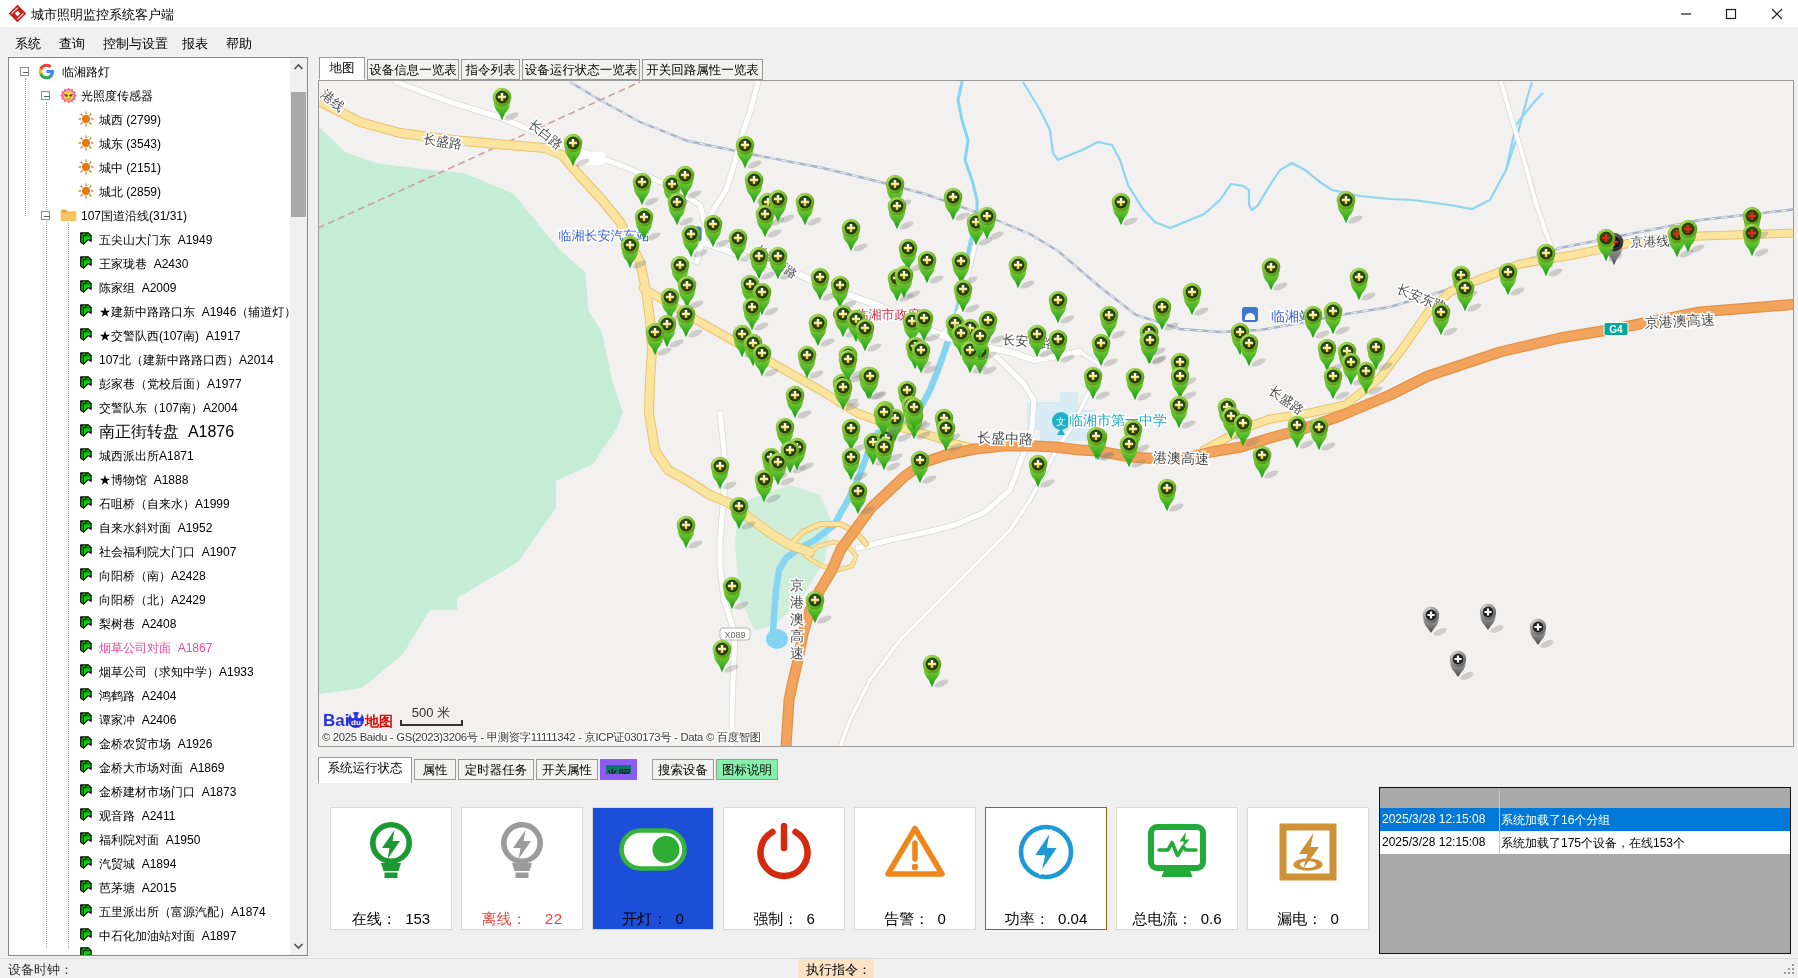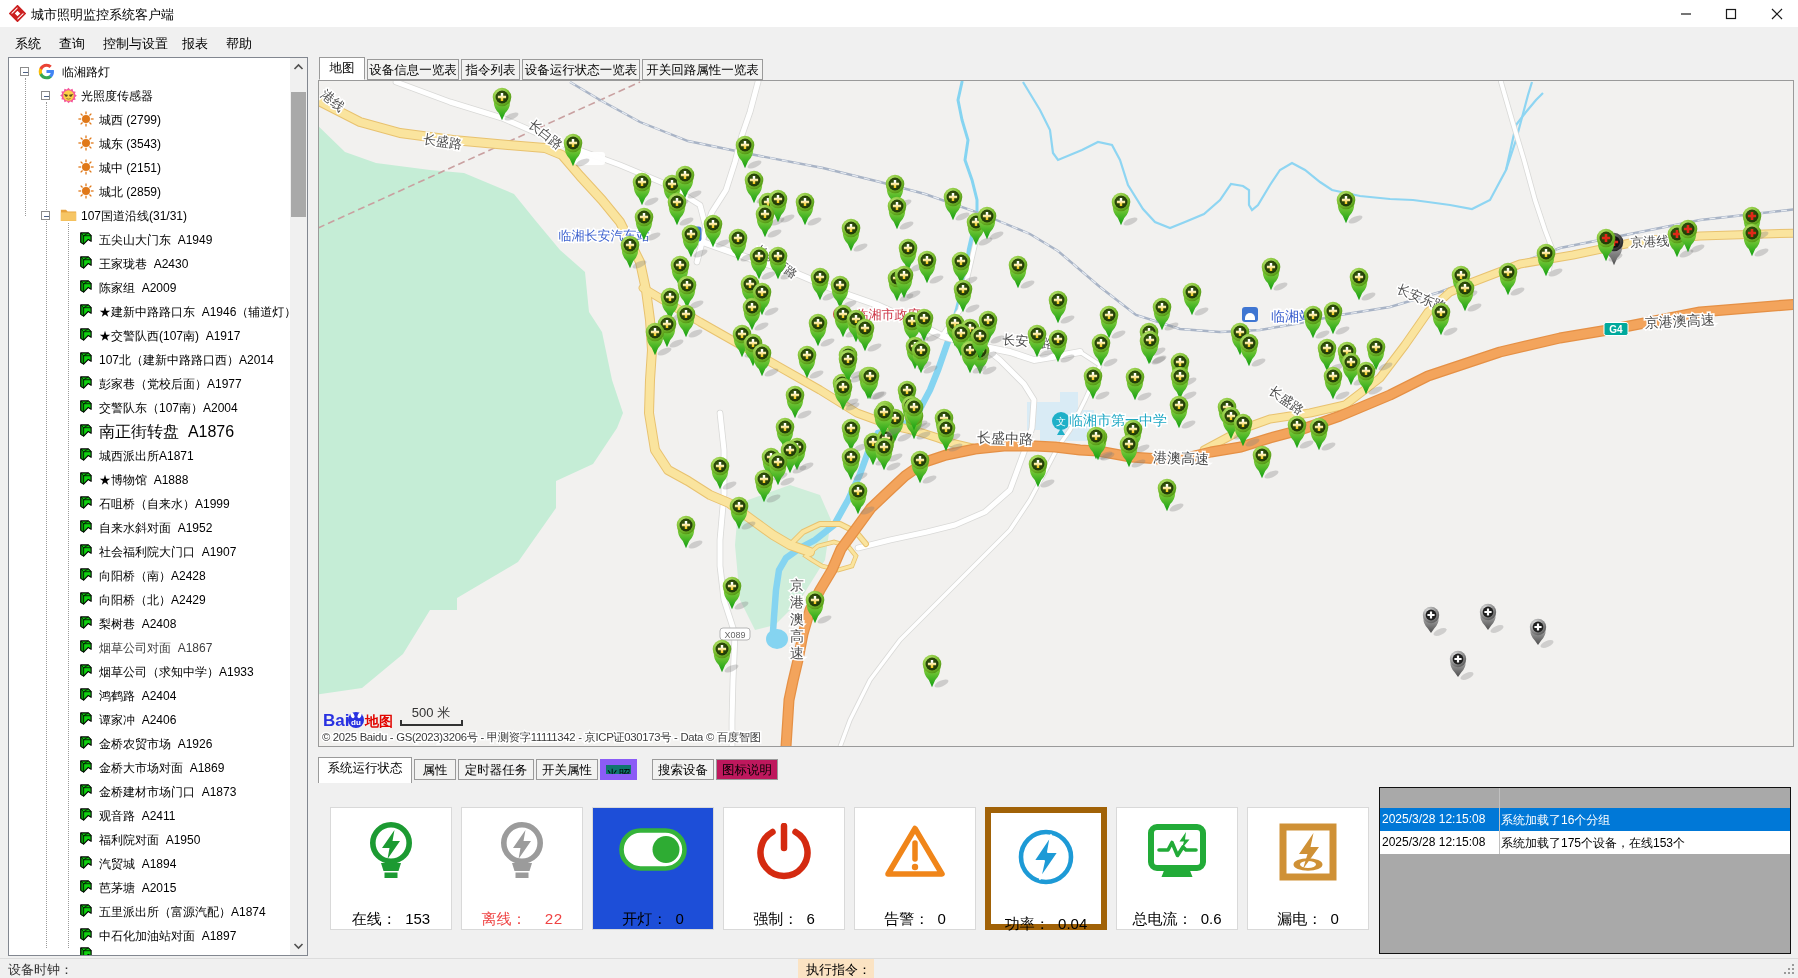--- a/index.html
+++ b/index.html
@@ -216,21 +216,21 @@
           <path d="M3 2 L11 2 L14 5 L14 11 L11 9 L6 14 L3 12 Z" fill="#0fd00f" stroke="#000" stroke-width="1.2" stroke-linejoin="round"></path>
           <path d="M3 2 L6 5 L6 14 L3 12 Z" fill="#0a9a0a" stroke="#000" stroke-width="0.8"></path>
           <path d="M11 2 L14 5 L6 5 Z" fill="#0bba0b" stroke="#000" stroke-width="0.8"></path>
         </svg></div>
 <div style="position:absolute;left:90px;top:554px;height:24px;line-height:24px;font-size:12px;color:#000;white-space:nowrap">梨树巷&nbsp; A2408</div>
 <div style="position:absolute;left:69px;top:581px;height:17px"><svg width="15" height="16" viewBox="0 0 16 17">
           <path d="M3 2 L11 2 L14 5 L14 11 L11 9 L6 14 L3 12 Z" fill="#0fd00f" stroke="#000" stroke-width="1.2" stroke-linejoin="round"></path>
           <path d="M3 2 L6 5 L6 14 L3 12 Z" fill="#0a9a0a" stroke="#000" stroke-width="0.8"></path>
           <path d="M11 2 L14 5 L6 5 Z" fill="#0bba0b" stroke="#000" stroke-width="0.8"></path>
         </svg></div>
-<div style="position:absolute;left:90px;top:578px;height:24px;line-height:24px;font-size:12px;color:#404040;white-space:nowrap">烟草公司对面&nbsp; A1867</div>
+<div style="position:absolute;left:90px;top:578px;height:24px;line-height:24px;font-size:12px;color:#ec4899;white-space:nowrap">烟草公司对面&nbsp; A1867</div>
 <div style="position:absolute;left:69px;top:605px;height:17px"><svg width="15" height="16" viewBox="0 0 16 17">
           <path d="M3 2 L11 2 L14 5 L14 11 L11 9 L6 14 L3 12 Z" fill="#0fd00f" stroke="#000" stroke-width="1.2" stroke-linejoin="round"></path>
           <path d="M3 2 L6 5 L6 14 L3 12 Z" fill="#0a9a0a" stroke="#000" stroke-width="0.8"></path>
           <path d="M11 2 L14 5 L6 5 Z" fill="#0bba0b" stroke="#000" stroke-width="0.8"></path>
         </svg></div>
 <div style="position:absolute;left:90px;top:602px;height:24px;line-height:24px;font-size:12px;color:#000;white-space:nowrap">烟草公司（求知中学）A1933</div>
 <div style="position:absolute;left:69px;top:629px;height:17px"><svg width="15" height="16" viewBox="0 0 16 17">
           <path d="M3 2 L11 2 L14 5 L14 11 L11 9 L6 14 L3 12 Z" fill="#0fd00f" stroke="#000" stroke-width="1.2" stroke-linejoin="round"></path>
           <path d="M3 2 L6 5 L6 14 L3 12 Z" fill="#0a9a0a" stroke="#000" stroke-width="0.8"></path>
           <path d="M11 2 L14 5 L6 5 Z" fill="#0bba0b" stroke="#000" stroke-width="0.8"></path>
@@ -624,21 +624,21 @@
 <text x="3" y="660" font-size="11.3" letter-spacing="-0.3" fill="#3a3a3a" stroke="#fff" stroke-width="3" paint-order="stroke" style="font-family:'Liberation Sans',sans-serif">© 2025 Baidu - GS(2023)3206号 - 甲测资字11111342 - 京ICP证030173号 - Data © 百度智图</text>
 </svg>
 </div>
 <div class="abs" style="left:313px;top:757px;width:1060px;height:23px;font-size:12.5px;color:#000">
 <div class="abs" style="left:5px;top:0px;width:94px;height:26px;background:#fff;border:1px solid #9a9a9a;border-bottom:none;text-align:center;line-height:21px;white-space:nowrap;overflow:hidden">系统运行状态</div>
 <div class="abs" style="left:101px;top:2px;width:42px;height:21px;background:#f2f2f1;border:1px solid #9a9a9a;text-align:center;line-height:21px;white-space:nowrap;overflow:hidden">属性</div>
 <div class="abs" style="left:145px;top:2px;width:76px;height:21px;background:#f2f2f1;border:1px solid #9a9a9a;text-align:center;line-height:21px;white-space:nowrap;overflow:hidden">定时器任务</div>
 <div class="abs" style="left:223px;top:2px;width:62px;height:21px;background:#f2f2f1;border:1px solid #9a9a9a;text-align:center;line-height:21px;white-space:nowrap;overflow:hidden">开关属性</div>
 <div class="abs" style="left:287px;top:2px;width:37px;height:21px;background:#0f766e;border:6px solid #8b5cf6;text-align:center;line-height:21px;white-space:nowrap;overflow:hidden">光照度</div>
 <div class="abs" style="left:339px;top:2px;width:62px;height:21px;background:#f2f2f1;border:1px solid #9a9a9a;text-align:center;line-height:21px;white-space:nowrap;overflow:hidden">搜索设备</div>
-<div class="abs" style="left:403px;top:2px;width:62px;height:21px;background:#be185d;border:1px solid #9a9a9a;text-align:center;line-height:21px;white-space:nowrap;overflow:hidden">图标说明</div>
+<div class="abs" style="left:403px;top:2px;width:62px;height:21px;background:#86efac;border:1px solid #9a9a9a;text-align:center;line-height:21px;white-space:nowrap;overflow:hidden">图标说明</div>
 </div>
 <div style="position:absolute;left:330px;top:807px;width:122px;height:123px;background:#fff;border:1px solid #d9d9d9;">
 <div style="position:absolute;left:0;right:0;top:12px;height:70px;text-align:center;"><svg width="56" height="64" viewBox="0 0 56 64">
         <circle cx="28" cy="23" r="18.2" fill="none" stroke="#1c9a32" stroke-width="5.6"></circle>
         <path d="M31.5 10 L19 28 L26.5 28 L24.5 39 L37 21 L29.5 21 Z" fill="#1c9a32"></path>
         <path d="M18 43 L38 43 L35.5 51 L20.5 51 Z" fill="#1c9a32"></path>
         <rect x="21.5" y="52.5" width="13" height="5.5" fill="#1c9a32"></rect>
       </svg></div>
 <div style="position:absolute;left:0;right:0;top:102px;text-align:center;font-size:15px;color:#000;">在线：&nbsp;&nbsp;153</div>
   </div>
@@ -666,21 +666,21 @@
 <div style="position:absolute;left:0;right:0;top:102px;text-align:center;font-size:15px;color:#000;">强制：&nbsp;&nbsp;6</div>
   </div>
 <div style="position:absolute;left:854px;top:807px;width:122px;height:123px;background:#fff;border:1px solid #d9d9d9;">
 <div style="position:absolute;left:0;right:0;top:12px;height:70px;text-align:center;"><svg width="64" height="56" viewBox="0 0 64 56" style="margin-top:4px">
         <path d="M32 4.5 L59 50 L5 50 Z" fill="none" stroke="#f08519" stroke-width="5.5" stroke-linejoin="round"></path>
         <line x1="32" y1="19" x2="32" y2="35" stroke="#f08519" stroke-width="5.5" stroke-linecap="round"></line>
         <circle cx="32" cy="43" r="3.2" fill="#f08519"></circle>
       </svg></div>
 <div style="position:absolute;left:0;right:0;top:102px;text-align:center;font-size:15px;color:#000;">告警：&nbsp;&nbsp;0</div>
   </div>
-<div style="position:absolute;left:985px;top:807px;width:122px;height:123px;background:#fff;border:6px solid #a16207;padding-left:30px;">
+<div style="position:absolute;left:985px;top:807px;width:122px;height:123px;background:#fff;border:1px solid #a16207;padding-left:30px;">
 <div style="position:absolute;left:0;right:0;top:12px;height:70px;text-align:center;"><svg width="58" height="58" viewBox="0 0 58 58" style="margin-top:3px">
         <circle cx="29" cy="29" r="25" fill="none" stroke="#1d9ad6" stroke-width="4.6"></circle>
         <path d="M34 7 L16.5 33 L27 33 L23 51 L41.5 24 L31 24 Z" fill="#1d9ad6" stroke="#fff" stroke-width="2" stroke-linejoin="round"></path>
       </svg></div>
 <div style="position:absolute;left:0;right:0;top:102px;text-align:center;font-size:15px;color:#000;">功率：&nbsp;&nbsp;0.04</div>
   </div>
 <div style="position:absolute;left:1116px;top:807px;width:122px;height:123px;background:#fff;border:1px solid #d9d9d9;">
 <div style="position:absolute;left:0;right:0;top:12px;height:70px;text-align:center;"><svg width="62" height="58" viewBox="0 0 62 58" style="margin-top:2px">
         <rect x="5" y="5" width="52" height="41" rx="6" fill="none" stroke="#22ab38" stroke-width="6"></rect>
         <path d="M13 28 h9 l4 -7.5 5.5 13 5.5 -8.5 3 3 h10" fill="none" stroke="#22ab38" stroke-width="3.6" stroke-linejoin="round" stroke-linecap="round"></path>

